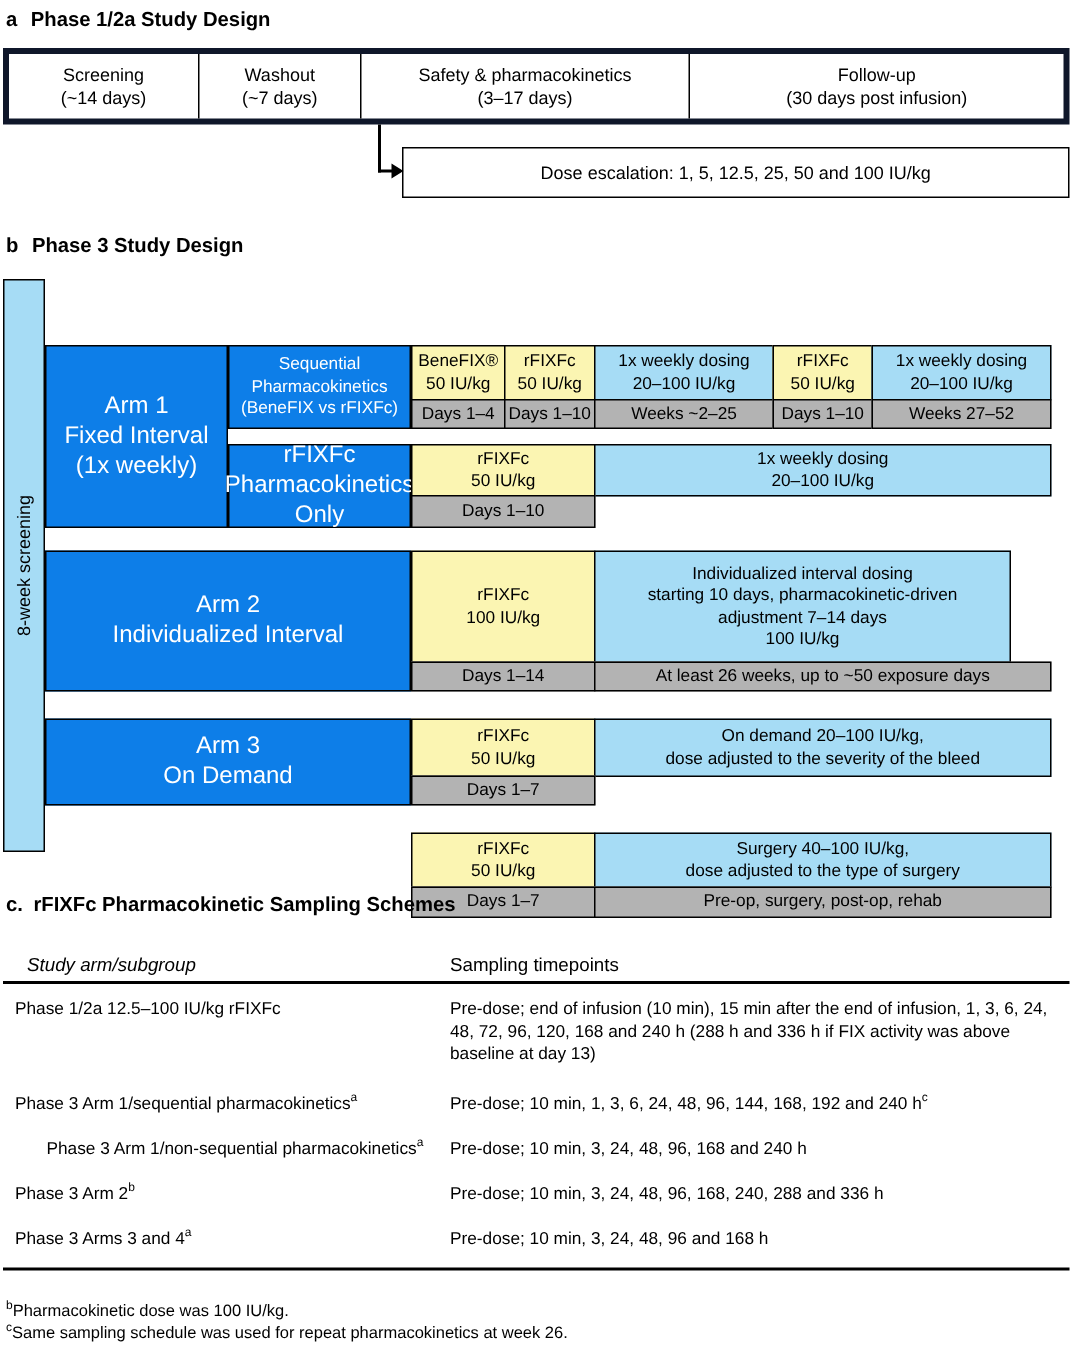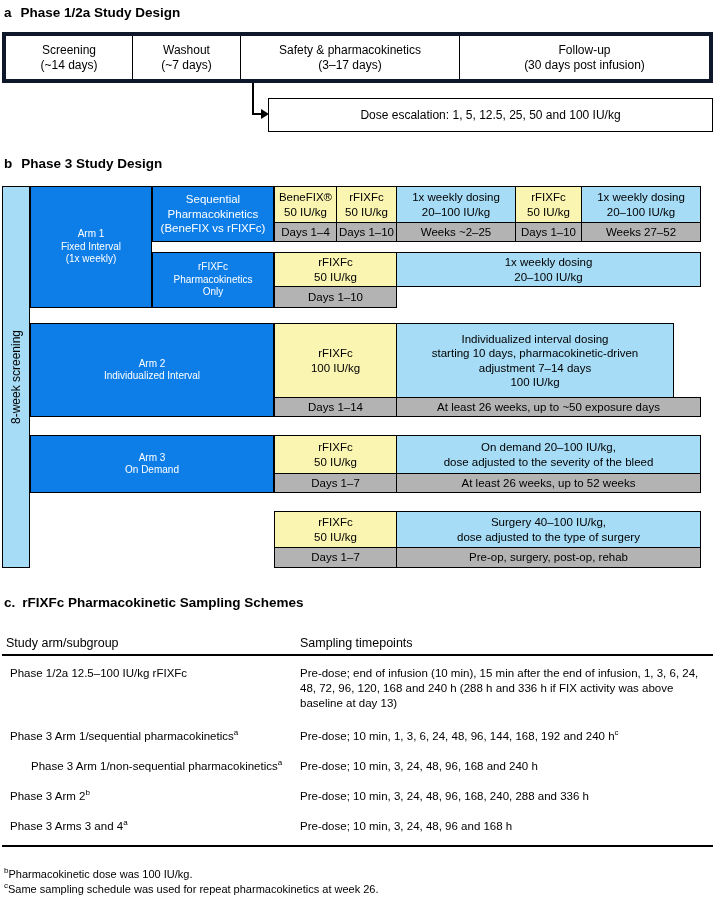--- a/index.html
+++ b/index.html
@@ -16,22 +16,22 @@
   .tl-box + .tl-box{border-left:1px solid #000;}
   .conn-v{position:absolute;left:252px;top:83px;width:2px;height:32px;background:#000;}
   .conn-h{position:absolute;left:252px;top:113px;width:11px;height:2px;background:#000;}
   .conn-arrow{position:absolute;left:261px;top:109px;width:0;height:0;
               border-left:8px solid #000;border-top:5px solid transparent;border-bottom:5px solid transparent;}
   .dose-box{position:absolute;left:268px;top:98px;width:445px;height:34px;border:1px solid #000;
             box-sizing:border-box;display:flex;align-items:center;justify-content:center;font-size:12px;}
 
   
   .abs{position:absolute;box-sizing:border-box;border:1px solid #000;
-       display:flex;align-items:center;justify-content:center;text-align:center;white-space:pre-line;}
-  .blue{background:var(--arm-blue);color:#fff;font-size:10px;line-height:1.25;}
+       display:flex;align-items:center;justify-content:center;text-align:center;white-space:pre-line;margin-top:44px;}
+  .blue{background:var(--arm-blue);color:#fff;font-size:16px;line-height:1.25;}
   .yellow{background:var(--cell-yellow);font-size:11.5px;line-height:1.25;}
   .lblue{background:var(--light-blue);font-size:11.5px;line-height:1.25;}
   .gray{background:var(--cell-gray);font-size:11.5px;line-height:1.1;}
   .vbar{position:absolute;left:2px;top:186px;width:28px;height:382px;box-sizing:border-box;
         border:1px solid #000;background:var(--light-blue);}
   .vbar span{position:absolute;top:50%;left:50%;transform:translate(-50%,-50%) rotate(-90deg);
              white-space:nowrap;font-size:12px;color:#000;}
 
   
   .c-head{position:absolute;font-size:12.5px;}
@@ -118,34 +118,33 @@
   <div class="abs gray" style="left:274px;top:397px;width:123px;height:20px;">Days 1–14</div>
   <div class="abs gray" style="left:396px;top:397px;width:305px;height:20px;">At least 26 weeks, up to ~50 exposure days</div>
 
   <div class="abs blue" style="left:30px;top:435px;width:244px;height:58px;">Arm 3
 On Demand</div>
   <div class="abs yellow" style="left:274px;top:435px;width:123px;height:39px;">rFIXFc
 50 IU/kg</div>
   <div class="abs lblue" style="left:396px;top:435px;width:305px;height:39px;">On demand 20–100 IU/kg,
 dose adjusted to the severity of the bleed</div>
   <div class="abs gray" style="left:274px;top:473px;width:123px;height:20px;">Days 1–7</div>
-  <div class="abs gray" style="left:396px;top:473px;width:305px;height:20px;">At least 26 weeks, up to 52 weeks</div>
 
   <div class="abs yellow" style="left:274px;top:511px;width:123px;height:37px;">rFIXFc
 50 IU/kg</div>
   <div class="abs lblue" style="left:396px;top:511px;width:305px;height:37px;">Surgery 40–100 IU/kg,
 dose adjusted to the type of surgery</div>
   <div class="abs gray" style="left:274px;top:547px;width:123px;height:21px;">Days 1–7</div>
   <div class="abs gray" style="left:396px;top:547px;width:305px;height:21px;">Pre-op, surgery, post-op, rehab</div>
 
   <div class="ptitle" style="top:595px;">
     <span class="sec" style="margin-right:7px;">c.</span><span>rFIXFc Pharmacokinetic Sampling Schemes</span>
   </div>
 
-  <div class="c-head" style="left:6px;top:636px;">Study arm/subgroup</div>
+  <div class="c-head" style="left:18px;top:636px;font-style:italic;">Study arm/subgroup</div>
   <div class="c-head" style="left:300px;top:636px;">Sampling timepoints</div>
   <div class="rule" style="top:654px;"></div>
 
   <div>
     <div class="c-col1" style="top:666px;"><span>Phase 1/2a 12.5–100 IU/kg rFIXFc</span><sup></sup></div>
     <div class="c-col2" style="top:666px;"><span>Pre-dose; end of infusion (10 min), 15 min after the end of infusion, 1, 3, 6, 24, 48, 72, 96, 120, 168 and 240 h (288 h and 336 h if FIX activity was above baseline at day 13)</span><sup></sup></div>
   </div>
 
   <div>
     <div class="c-col1" style="top:729px;"><span>Phase 3 Arm 1/sequential pharmacokinetics</span><sup>a</sup></div>

